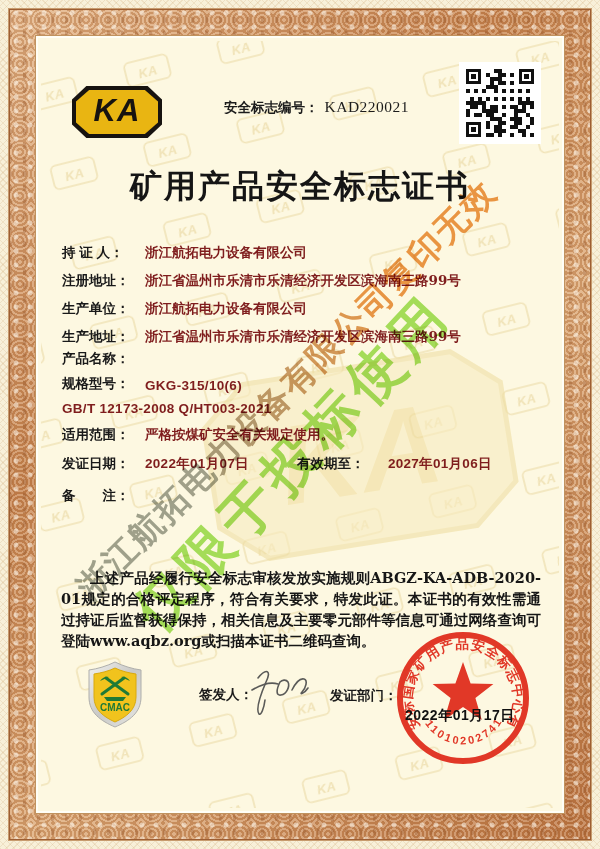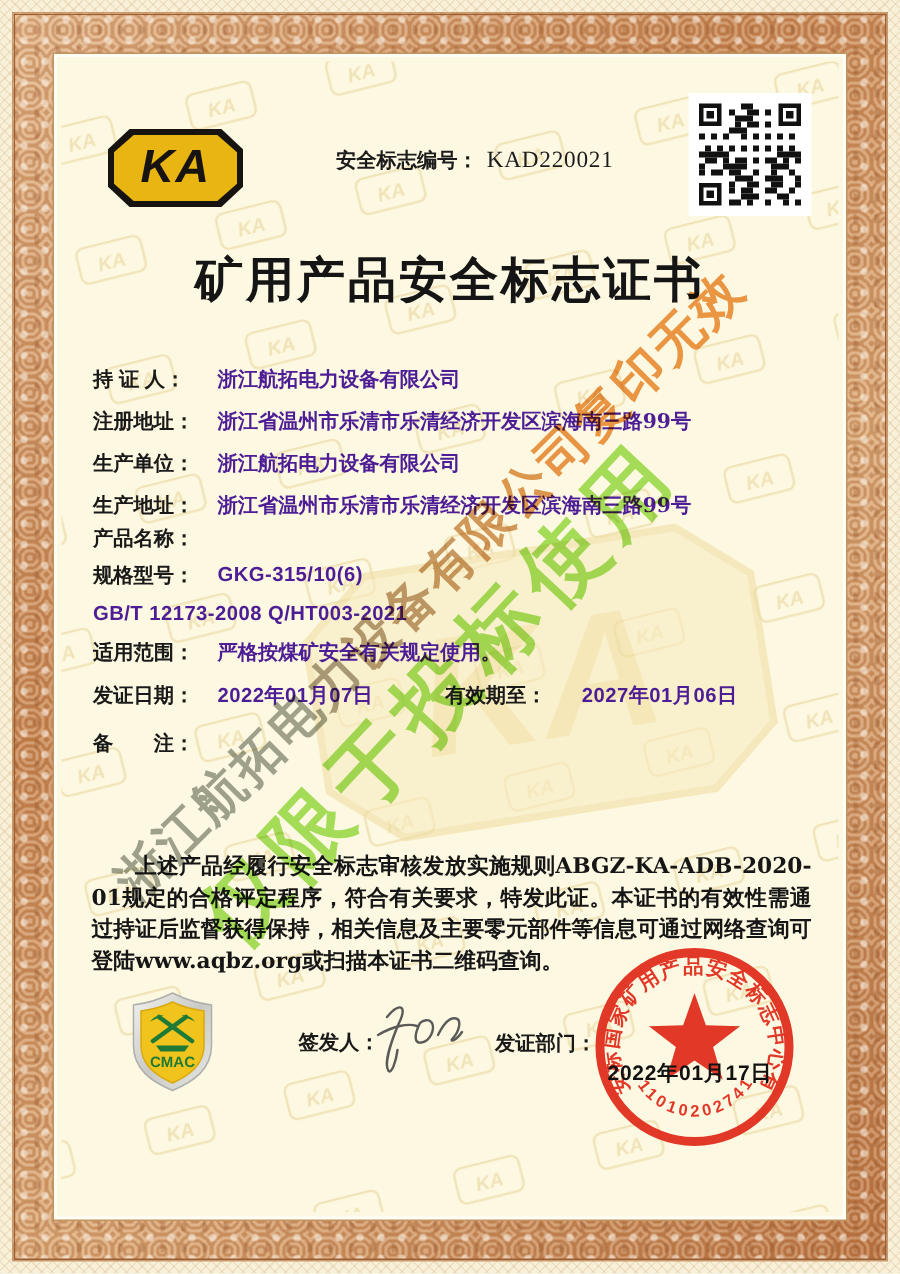--- a/index.html
+++ b/index.html
@@ -41,24 +41,24 @@
   
   .qr{left:459px;top:62px;width:82px;height:82px;background:#fff;z-index:20;}
   .qr .grid{position:absolute;left:7px;top:7px;width:68px;height:68px;}
   .qr .m{position:absolute;width:4px;height:4px;background:#111;}
   .finder{position:absolute;width:15px;height:15px;border:3px solid #111;background:#fff;box-sizing:border-box;}
   .finder::after{content:"";position:absolute;inset:2px;background:#111;}
   
   .title{left:0;right:0;top:165px;text-align:center;z-index:15;
     font-size:32px;font-weight:900;color:#151515;letter-spacing:2px;}
   
-  .row{left:62px;z-index:15;display:flex;align-items:flex-start;white-space:nowrap;}
+  .row{left:62px;z-index:15;display:flex;align-items:flex-end;white-space:nowrap;}
   .row .lab{font-size:13.5px;font-weight:bold;color:#191919;width:83px;flex:none;}
   .row .lab.wide{width:135px;}
-  .row .val{font-size:13.5px;font-weight:bold;color:#4c1d95;
+  .row .val{font-size:13.5px;font-weight:bold;color:#7f1d1d;
     font-family:"DejaVu Serif","Liberation Serif",serif;}
   .row .val.sans{font-family:"Liberation Sans",sans-serif;letter-spacing:.3px;}
   .gap{display:inline-block;width:48px;}
   
   .statement{left:61px;top:567px;width:480px;z-index:15;
     font-family:"DejaVu Serif","Liberation Serif",serif;
     font-size:14.5px;font-weight:bold;color:#161616;line-height:21px;
     text-align:justify;text-indent:2em;}
   
   .wm-svg{left:0;top:0;width:600px;height:849px;z-index:5;pointer-events:none;}

